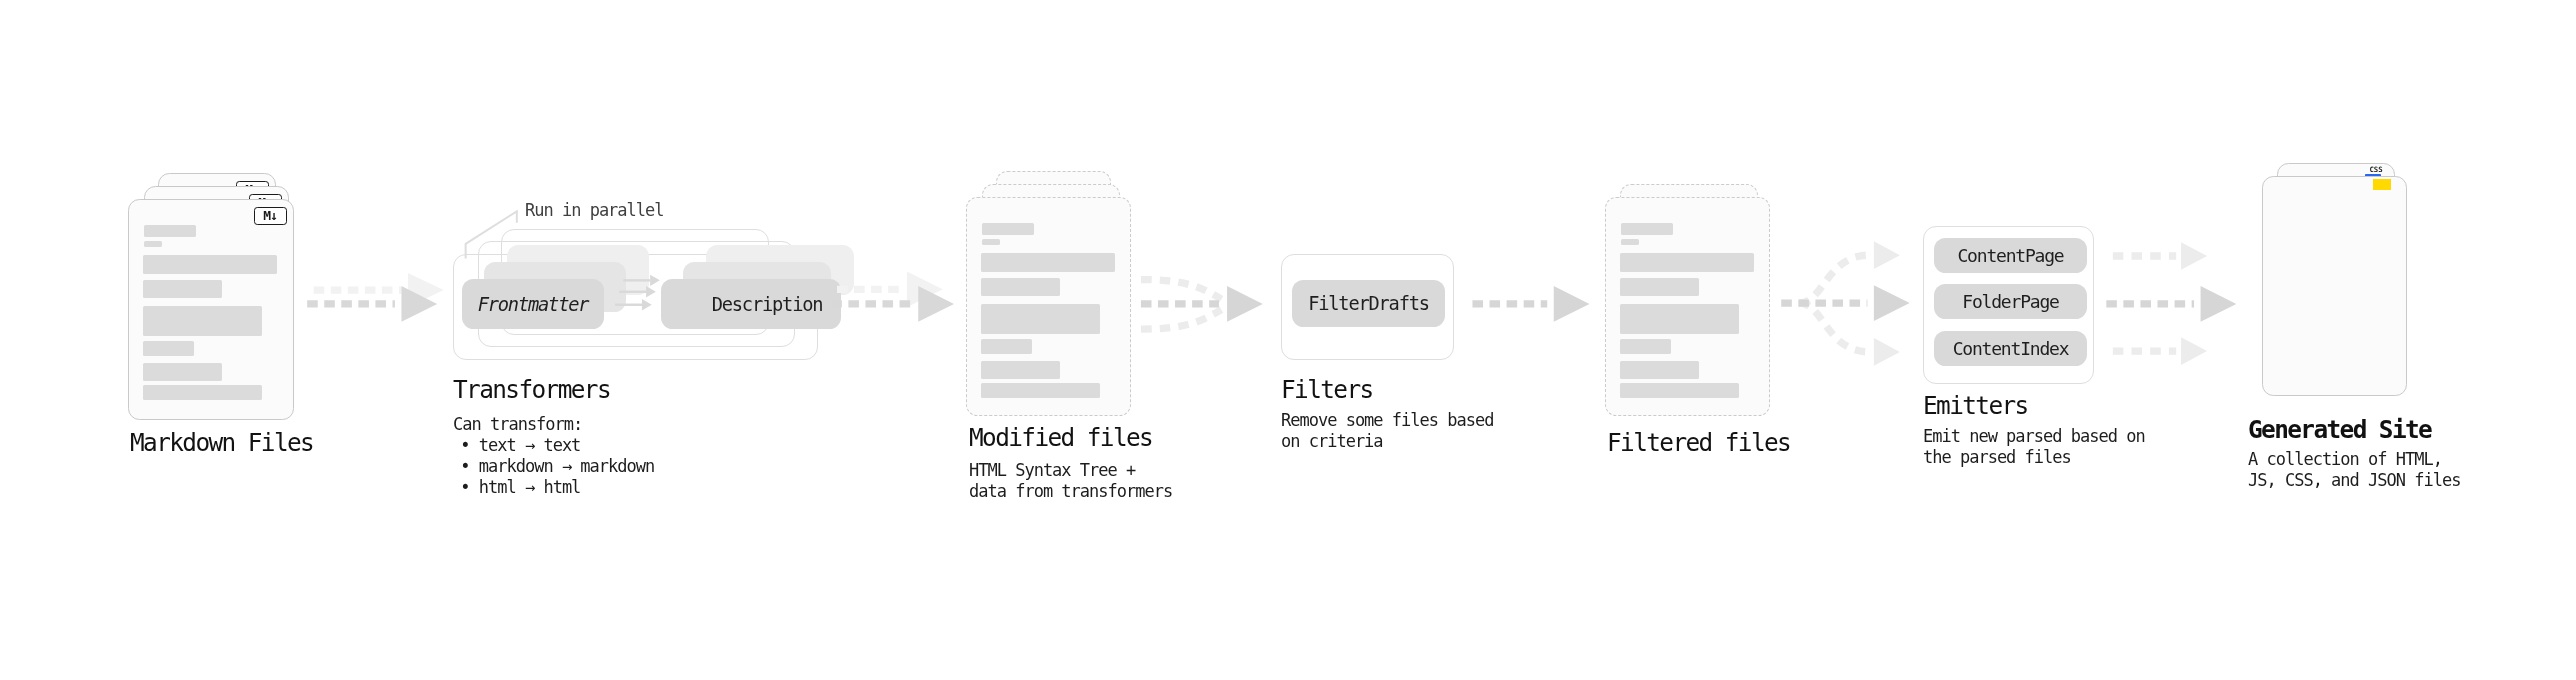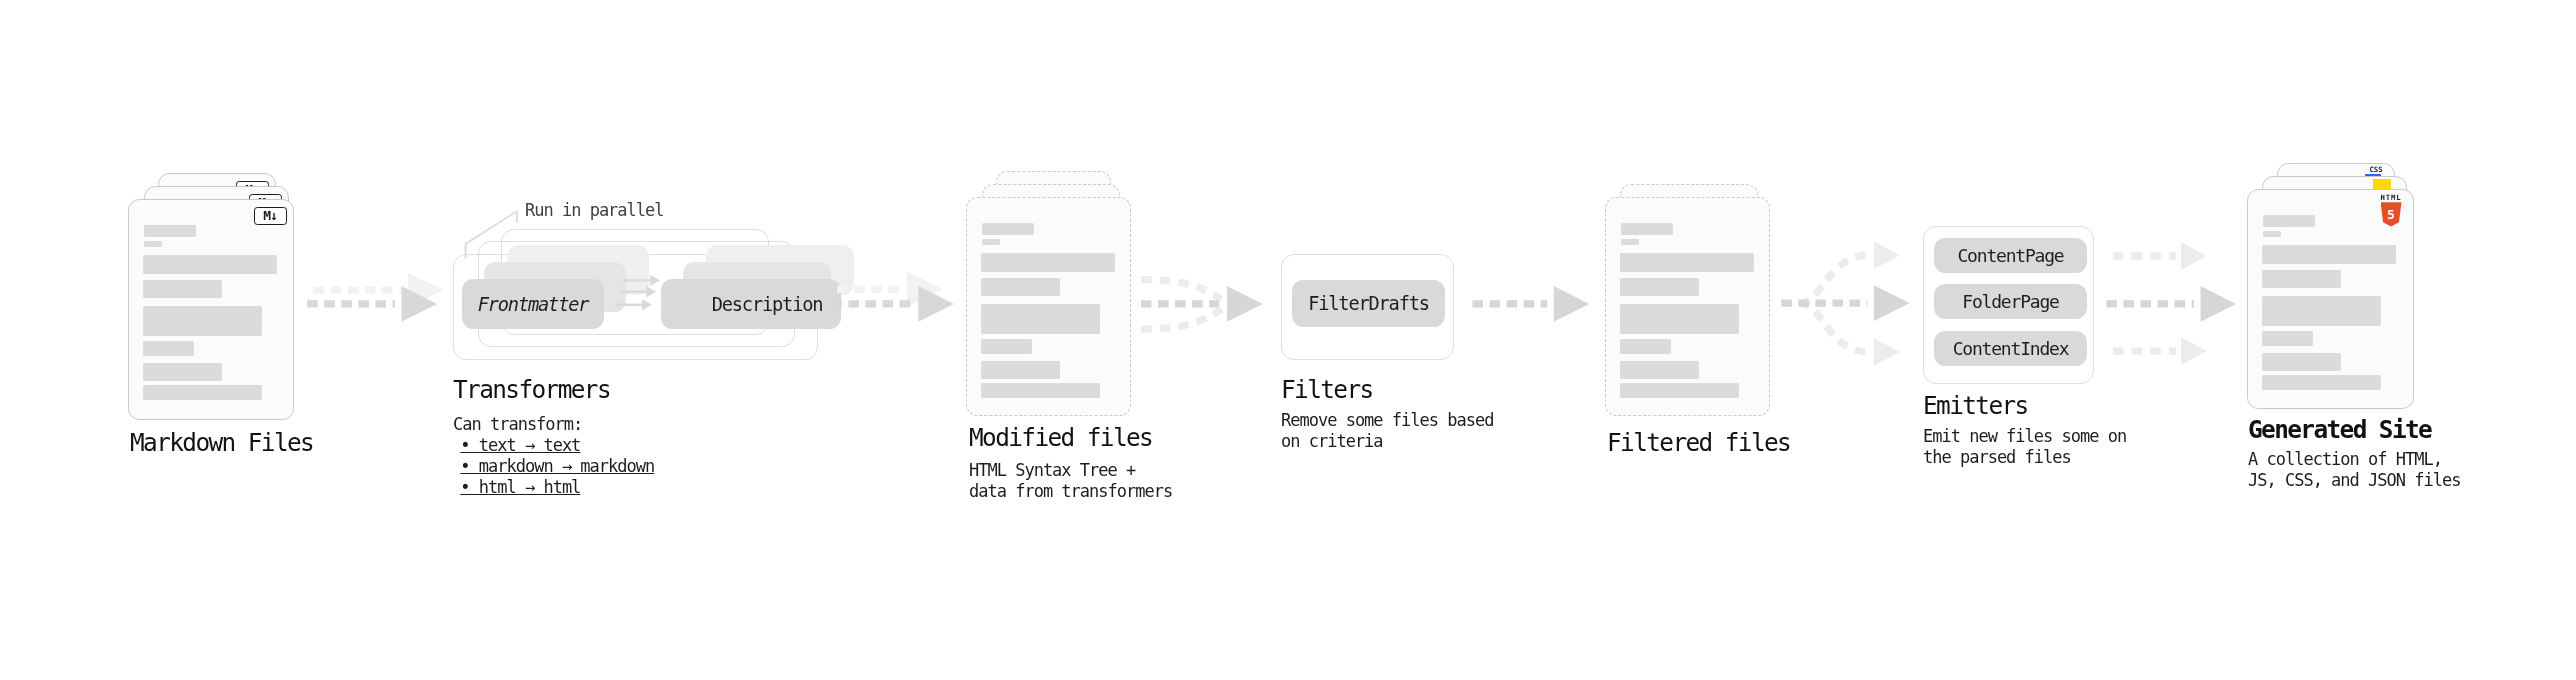--- a/index.html
+++ b/index.html
@@ -78,21 +78,21 @@
   .emt-c1{left:1934px;top:238px;width:153px;height:35px;font-size:18px;}
   .emt-c2{left:1934px;top:284px;width:153px;height:35px;font-size:18px;}
   .emt-c3{left:1934px;top:331px;width:153px;height:35px;font-size:18px;}
 
   
   .stage-label{position:absolute;font-size:24.4px;font-weight:500;letter-spacing:-1.6px;color:#121212;z-index:5;white-space:nowrap;}
   .stage-sub{position:absolute;font-size:17px;letter-spacing:-1px;line-height:21px;color:#1d1d1d;z-index:5;white-space:nowrap;}
   .l-markdown{left:130px;top:428px;}
   .l-transformers{left:453px;top:375px;}
   .s-transformers{left:453px;top:414px;}
-  .s-transformers .indent{padding-left:7.3px;text-decoration:underline;}
+  .s-transformers .indent{padding-left:7.3px;}
   .l-modified{left:969px;top:423px;}
   .s-modified{left:969px;top:460px;}
   .l-filters{left:1281px;top:375px;}
   .s-filters{left:1281px;top:410px;}
   .l-filtered{left:1607px;top:428px;}
   .l-emitters{left:1923px;top:391px;}
   .s-emitters{left:1923px;top:426px;}
   .l-generated{left:2248px;top:415px;font-weight:bold;}
   .s-generated{left:2248px;top:449px;}
 
@@ -244,51 +244,33 @@
     </div>
   </div>
   <div class="stage-label l-filtered">Filtered files</div>
 
   <div class="box emt-box"></div>
   <div class="chip emt-c1">ContentPage</div>
   <div class="chip emt-c2">FolderPage</div>
   <div class="chip emt-c3">ContentIndex</div>
   <div class="stage-label l-emitters">Emitters</div>
   <div class="stage-sub s-emitters">
-    <div>Emit new files some on</div>
+    <div>Emit new parsed based on</div>
     <div>the parsed files</div>
   </div>
 
   <div class="file solid gen-b2">
     <div class="cssicon">
       <div class="csstxt">CSS</div>
       <div class="cssbar"></div>
     </div>
   </div>
   <div class="file solid gen-b1">
     <div class="jsicon"></div>
   </div>
-  <div class="file solid gen-f">
-    <div class="htmlicon">
-      <div class="htmltxt">HTML</div>
-      <div class="shield">
-          <span>5</span>
-        </div>
-    </div>
-    <div>
-      <div class="bar b1"></div>
-        <div class="bar b2"></div>
-        <div class="bar b3"></div>
-        <div class="bar b4"></div>
-      <div class="bar b5"></div>
-        <div class="bar b6"></div>
-        <div class="bar b7"></div>
-        <div class="bar b8"></div>
-    </div>
-  </div>
   <div class="stage-label l-generated">Generated Site</div>
   <div class="stage-sub s-generated">
     <div>A collection of HTML,</div>
     <div>JS, CSS, and JSON files</div>
   </div>
 
 </div>
 
 
 </body></html>

